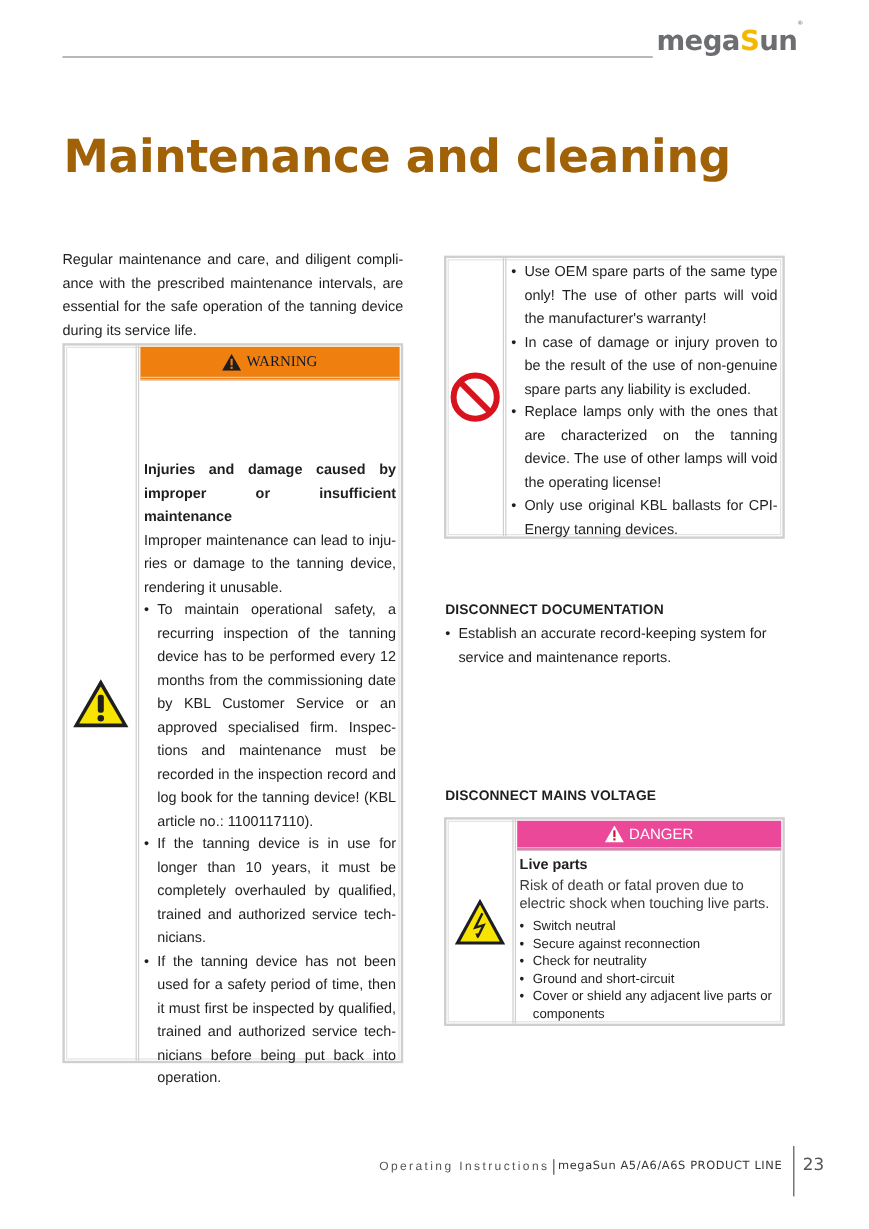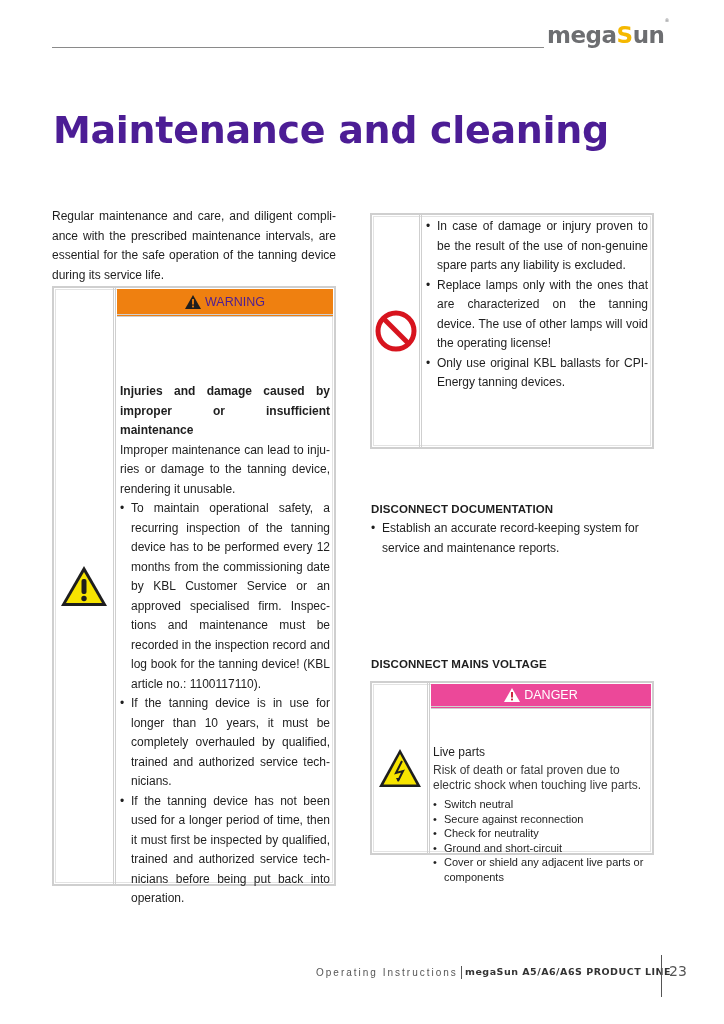--- a/index.html
+++ b/index.html
@@ -4,57 +4,57 @@
 <style>
   * { box-sizing: border-box; margin: 0; padding: 0; }
   html, body { width: 724px; height: 1024px; background: #ffffff; overflow: hidden; }
   body { position: relative; font-family: "Liberation Sans", sans-serif; color: #1e1e1e; }
 
   .header-rule { position: absolute; left: 52px; top: 47px; width: 492px; height: 1px; background: #8a8a8a; }
   .logo { position: absolute; left: 547px; top: 22px; font-family: "DejaVu Sans", sans-serif; font-size: 23px; font-weight: bold; color: #6d6e71; letter-spacing: -0.5px; }
   .logo .s { color: #f5b800; }
   .logo sup { font-size: 5px; font-weight: normal; position: relative; top: -12px; }
 
-  .page-title { position: absolute; left: 53px; top: 108px; font-family: "DejaVu Sans", sans-serif; font-weight: bold; font-size: 38px; color: #4c1d95; letter-spacing: -0.3px; }
+  .page-title { position: absolute; left: 53px; top: 108px; font-family: "DejaVu Sans", sans-serif; font-weight: bold; font-size: 38px; color: #a16207; letter-spacing: -0.3px; }
 
   .intro { position: absolute; left: 52px; top: 207px; width: 284px; font-size: 12px; line-height: 19.5px; text-align: justify; }
 
   .box { position: absolute; border: 2px solid #cfcfcf; outline: 1px solid #e3e3e3; outline-offset: -4px; background: #fff; }
   .box .icon-col { position: absolute; top: 0; bottom: 0; border-right: 3px double #cfcfcf; display: flex; align-items: center; justify-content: center; }
   .box .content-col { position: absolute; top: 0; bottom: 0; right: 0; }
 
   .warning-box { left: 52px; top: 286px; width: 284px; height: 600px; }
   .warning-box .icon-col { left: 0; width: 62px; }
   .warning-box .content-col { left: 62px; }
-  .warn-header { position: absolute; left: 1px; right: 1px; top: 1px; height: 28px; background: #ef8010; color: #4c1d95; font-size: 12.5px; display: flex; align-items: center; justify-content: center; gap: 4px; border-bottom: 3px double #cfcfcf; }
+  .warn-header { position: absolute; left: 1px; right: 1px; top: 1px; height: 28px; background: #ef8010; color: #0f172a; font-size: 12.5px; display: flex; align-items: center; justify-content: center; gap: 4px; border-bottom: 3px double #cfcfcf; font-family: Liberation Serif, serif; }
   .warn-body { position: absolute; left: 4px; right: 4px; top: 62px; font-size: 12px; line-height: 19.5px; text-align: justify; }
   .warn-body .title { font-weight: bold; margin-top: 32px; }
 
   ul.bullets { list-style: none; }
   ul.bullets li { position: relative; padding-left: 11px; }
   ul.bullets li::before { content: "\2022"; position: absolute; left: 0; top: 0; }
 
   .prohibit-box { left: 370px; top: 213px; width: 284px; height: 236px; }
   .prohibit-box .icon-col { left: 0; width: 50px; }
   .prohibit-box .content-col { left: 50px; padding: 2px 4px 0 4px; font-size: 12px; line-height: 19.5px; text-align: justify; }
 
   .section-heading { position: absolute; left: 371px; font-size: 11.5px; font-weight: bold; color: #1e1e1e; letter-spacing: 0.1px; }
   .doc-list { position: absolute; left: 371px; top: 519px; width: 285px; font-size: 12px; line-height: 19.5px; }
 
   .danger-box { left: 370px; top: 681px; width: 284px; height: 174px; }
   .danger-box .icon-col { left: 0; width: 58px; }
   .danger-box .content-col { left: 58px; }
   .danger-header { position: absolute; left: 1px; right: 1px; top: 1px; height: 25px; background: #ec4899; color: #ffffff; font-size: 12.5px; display: flex; align-items: center; justify-content: center; gap: 4px; border-bottom: 3px double #cfcfcf; }
   .danger-body { position: absolute; left: 3px; right: 4px; top: 29px; }
-  .danger-body .title { font-size: 12px; font-weight: normal; line-height: 17px; margin-top: 32px; }
+  .danger-body .title { font-size: 12px; font-weight: bold; line-height: 17px; }
   .danger-body .desc { font-size: 12px; line-height: 15px; color: #3a3a3a; margin-top: 2px; }
   .danger-body ul.bullets { margin-top: 4px; font-size: 11px; line-height: 14.5px; }
 
   .footer-text { position: absolute; left: 316px; top: 967px; font-size: 10px; color: #555; letter-spacing: 2px; white-space: nowrap; }
-  .footer-product { position: absolute; left: 465px; top: 966px; font-family: "DejaVu Sans", sans-serif; font-size: 9.5px; font-weight: bold; color: #333; letter-spacing: 0.5px; white-space: nowrap; }
+  .footer-product { position: absolute; left: 465px; top: 966px; font-family: "DejaVu Sans", sans-serif; font-size: 9.5px; font-weight: normal; color: #333; letter-spacing: 0.5px; white-space: nowrap; }
   .footer-sep { position: absolute; left: 461px; top: 966px; width: 1px; height: 13px; background: #555; }
   .footer-rule { position: absolute; left: 661px; top: 955px; width: 1px; height: 42px; background: #555; }
   .page-number { position: absolute; left: 669px; top: 963px; font-family: "DejaVu Sans", sans-serif; font-size: 14px; font-weight: normal; color: #555; }
 </style>
 </head>
 <body>
 
 <div class="header-rule"></div>
 <div class="logo"><span>mega</span><span class="s">S</span><span>un</span><sup>®</sup></div>
 
@@ -79,35 +79,36 @@
         <rect x="7.1" y="10.6" width="1.8" height="1.8" fill="#ef8010"></rect>
       </svg>
       <span>WARNING</span>
     </div>
     <div class="warn-body">
       <div class="title">Injuries and damage caused by improper or insufficient maintenance</div>
       <div>Improper maintenance can lead to inju-ries or damage to the tanning device, rendering it unusable.</div>
       <ul class="bullets">
         <li>To maintain operational safety, a recurring inspection of the tanning device has to be performed every 12 months from the commissioning date by KBL Customer Service or an approved specialised firm. Inspec-tions and maintenance must be recorded in the inspection record and log book for the tanning device! (KBL article no.: 1100117110).</li>
         <li>If the tanning device is in use for longer than 10 years, it must be completely overhauled by qualified, trained and authorized service tech-nicians.</li>
-        <li>If the tanning device has not been used for a longer period of time, then it must first be inspected by qualified, trained and authorized service tech-nicians before being put back into operation.</li>
+        <li>If the tanning device has not been used for a safety period of time, then it must first be inspected by qualified, trained and authorized service tech-nicians before being put back into operation.</li>
       </ul>
     </div>
   </div>
 </div>
 
 <div class="box prohibit-box">
   <div class="icon-col">
     <svg width="42" height="42" viewBox="0 0 42 42">
       <circle cx="21" cy="21" r="18" fill="#ffffff" stroke="#d7141e" stroke-width="5"></circle>
       <line x1="8.5" y1="8.5" x2="33.5" y2="33.5" stroke="#d7141e" stroke-width="5"></line>
     </svg>
   </div>
   <div class="content-col">
     <ul class="bullets">
+      <li>Use OEM spare parts of the same type only! The use of other parts will void the manufacturer's warranty!</li>
       <li>In case of damage or injury proven to be the result of the use of non-genuine spare parts any liability is excluded.</li>
       <li>Replace lamps only with the ones that are characterized on the tanning device. The use of other lamps will void the operating license!</li>
       <li>Only use original KBL ballasts for CPI-Energy tanning devices.</li>
     </ul>
   </div>
 </div>
 
 <h2 class="section-heading" style="top:503px;">DISCONNECT DOCUMENTATION</h2>
 <ul class="bullets doc-list">
   <li>Establish an accurate record-keeping system for service and maintenance reports.</li>

